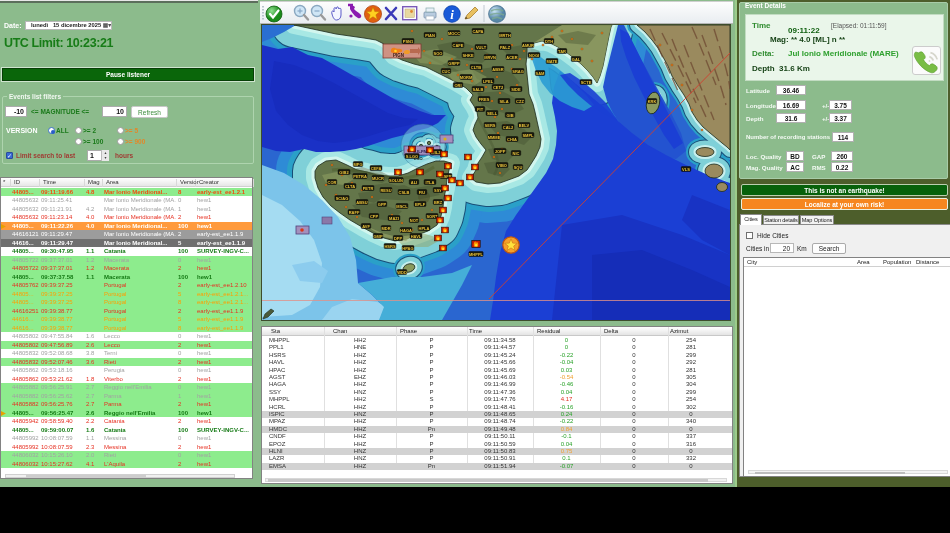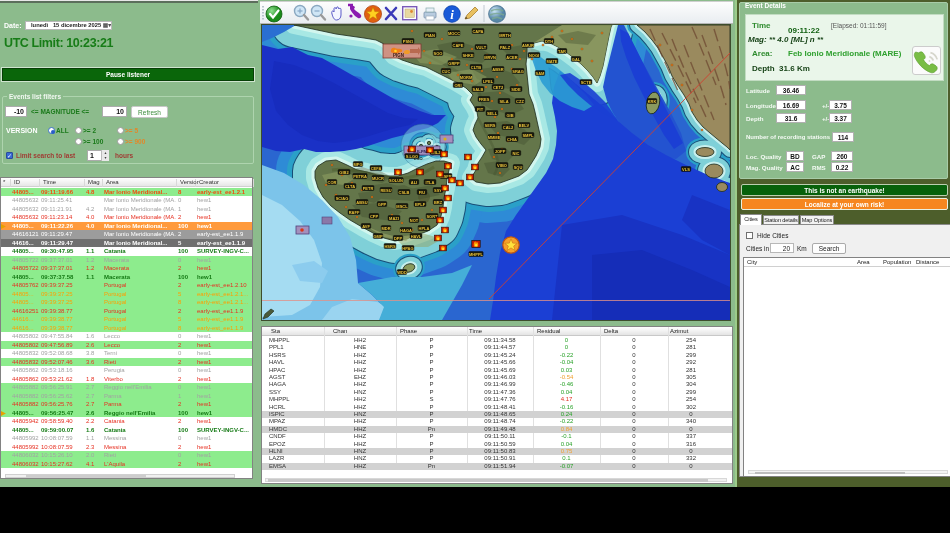--- a/index.html
+++ b/index.html
@@ -1333,23 +1333,23 @@
       </div>
   </div>
 
   <div id="right">
     <div id="evdetails">
       <div class="title">Event Details</div>
       <div id="edinner">
         <div class="abs edlbl" style="left:6px; top:6px;">Time</div>
         <div class="abs edval" style="left:42px; top:11px;">09:11:22</div>
         <div class="abs" style="left:85px; top:7px; font-size:6.5px; color:#555;">[Elapsed: 01:11:59]</div>
-        <div class="abs edval" style="left:2px; top:20px; color:#123f12;font-style:italic;">Mag: ** 4.0 [ML] n **</div>
-        <div class="abs edlbl" style="left:6px; top:34px;">Area:</div>
-        <div class="abs" style="left:42px; top:34px; font-size:8px; font-weight:bold; color:#2fa02f;">Feb Ionio Meridionale (MARE)</div>
+        <div class="abs edval" style="left:24px; top:20px; color:#123f12;">Mag: ** 4.0 [ML] n **</div>
+        <div class="abs edlbl" style="left:6px; top:34px;">Delta:</div>
+        <div class="abs" style="left:42px; top:34px; font-size:8px; font-weight:bold; color:#2fa02f;">Jul Ionio Meridionale (MARE)</div>
         <div class="abs edval" style="left:6px; top:49px; color:#123f12;">Depth&nbsp; 31.6 Km</div>
         <div class="abs" style="left:166px; top:31px; width:29px; height:29px; background:#fbfbfb; border:1px solid #ccc; border-radius:3px;">
           <svg width="27" height="27" viewBox="0 0 24 24">
               <path fill="none" stroke="#d6d6cc" stroke-width="1.6" d="M14.5 8.5a5 5 0 0 1 3.5 3.5 M15.5 5a8.5 8.5 0 0 1 6 6 M14 12a1.6 1.6 0 0 1 1 1"></path>
               <path fill="#79bd45" stroke="#5a9a2e" stroke-width="0.5" d="M5.1 5.2c1.3-1.3 3.2-1.1 4.1.3l1.3 2c.7 1 .5 2.4-.4 3.2l-.7.7c.8 1.7 3.4 4.3 5.1 5.1l.7-.7c.8-.9 2.2-1.1 3.2-.4l2 1.3c1.4.9 1.6 2.8.3 4.1l-1 1c-1.1 1.1-2.8 1.5-4.2.9-3.1-1.3-6-3.3-8.4-5.7-2.4-2.4-4.4-5.3-5.7-8.4-.6-1.4-.2-3.1.9-4.2z"></path>
             </svg>
         </div>
       </div>
       <div class="rlbl" style="left:6px; top:84px;">Latitude</div>
       <div class="rfield" style="left:36px; top:82px; width:30px; height:10px; line-height:9px;">36.46</div>

